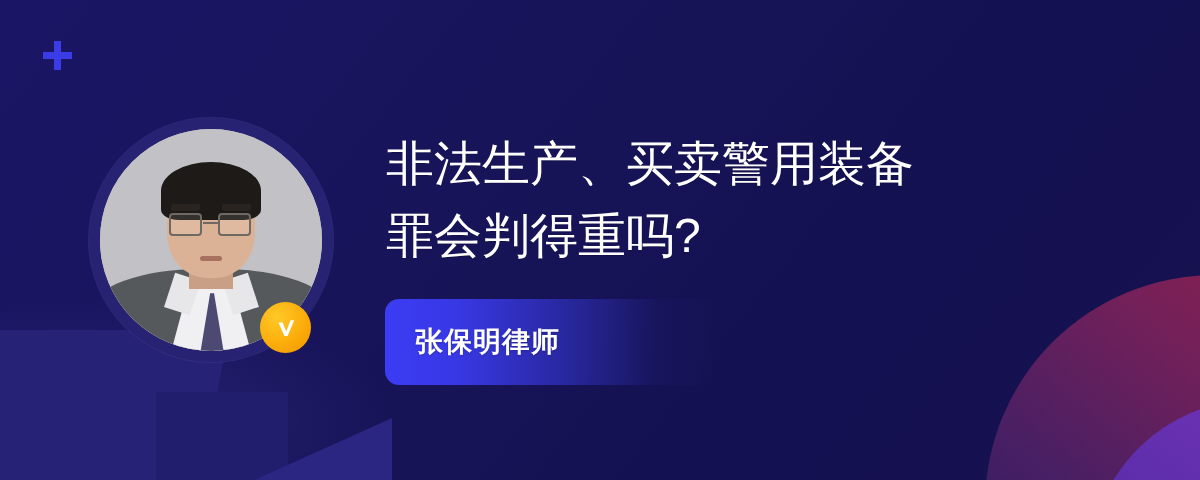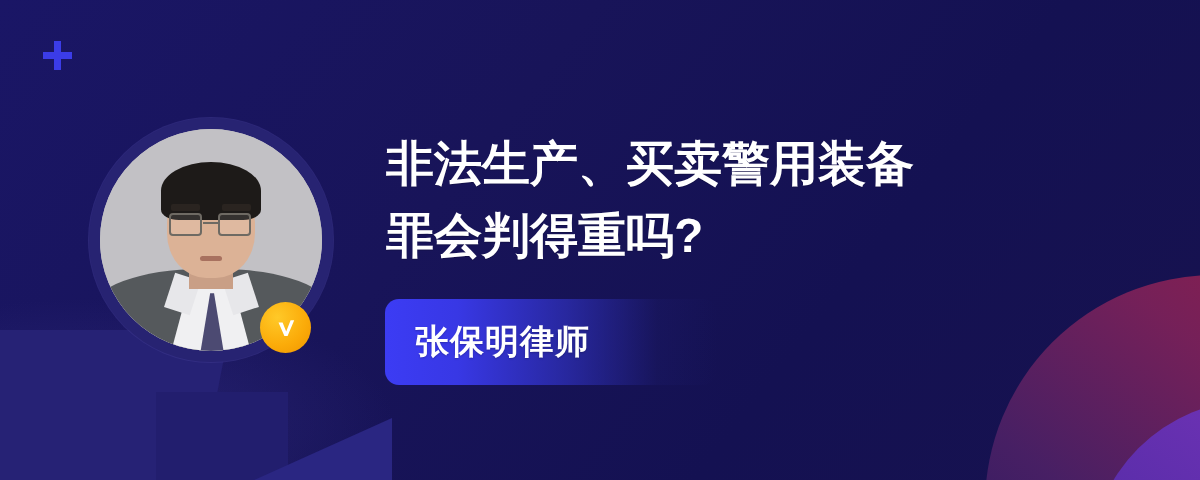--- a/index.html
+++ b/index.html
@@ -205,21 +205,21 @@
     position: absolute;
     left: 386px;
     top: 128px;
     width: 700px;
   }
   .headline {
     margin: 0;
     color: #ffffff;
     font-size: 48px;
     line-height: 72px;
-    font-weight: 700;
+    font-weight: 400;
     letter-spacing: 0px;
     white-space: pre-line;
     text-shadow: 0 1px 0 rgba(0,0,0,.18);
   }
 
   .name-badge {
     position: absolute;
     left: 385px;
     top: 299px;
     width: 332px;
@@ -229,21 +229,21 @@
         rgba(60,60,244,1) 0%,
         rgba(57,57,233,.97) 22%,
         rgba(47,48,188,.70) 55%,
         rgba(31,30,116,.24) 82%,
         rgba(23,19,92,0) 100%);
     display: flex;
     align-items: center;
   }
   .name-badge-label {
     color: #ffffff;
-    font-size: 34px;
+    font-size: 28px;
     font-weight: 700;
     letter-spacing: 1px;
     padding-left: 30px;
     text-shadow: 0 1px 2px rgba(0,0,0,.22);
   }
 </style>
 </head>
 <body>
 
 <div class="banner">

